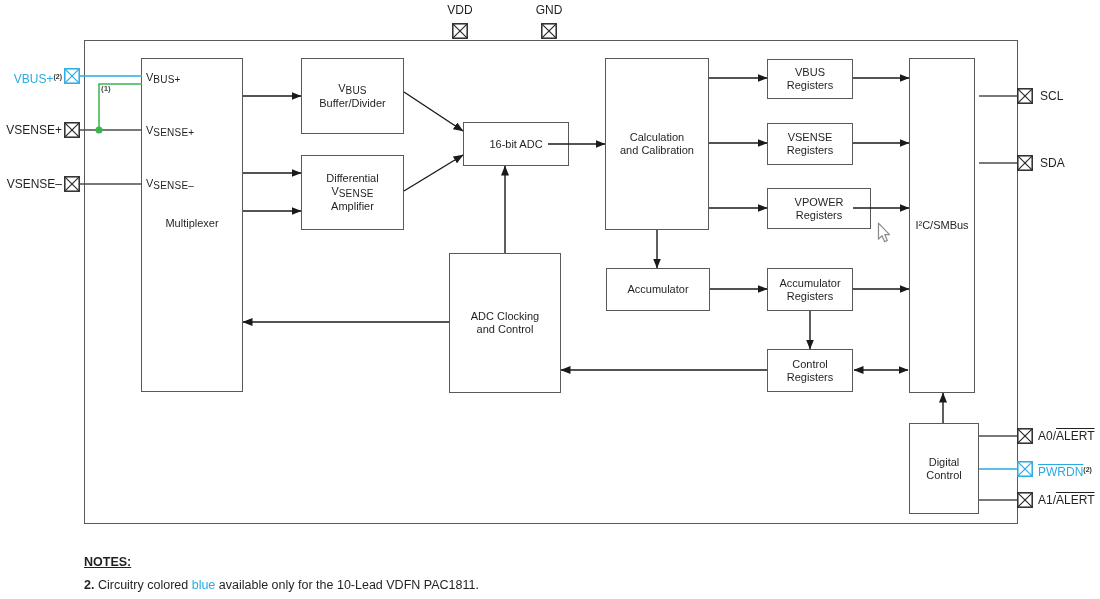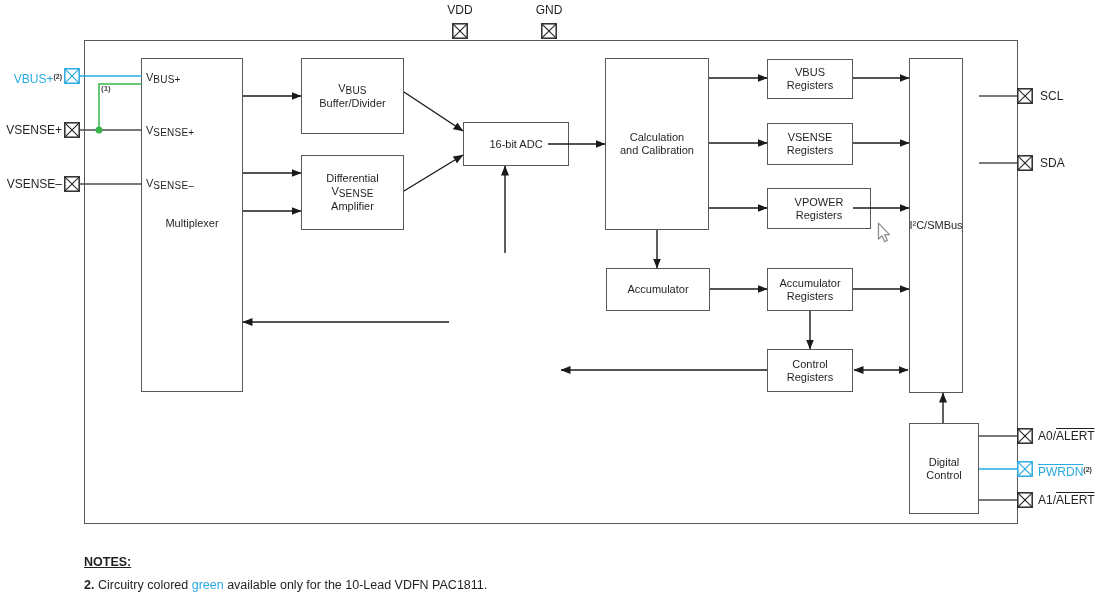--- a/index.html
+++ b/index.html
@@ -125,20 +125,24 @@
 
   <div class="block" style="left:463px;top:122px;width:106px;height:44px">
     <div class="ln">16-bit ADC</div>
   </div>
 
   <div class="block" style="left:605px;top:58px;width:104px;height:172px">
     <div class="ln">Calculation</div>
     <div class="ln">and Calibration</div>
   </div>
 
+  <div class="block" style="left:449px;top:253px;width:112px;height:140px">
+    <div class="ln">ADC Clocking</div>
+    <div class="ln">and Control</div>
+  </div>
 
   <div class="block" style="left:606px;top:268px;width:104px;height:43px">
     <div class="ln">Accumulator</div>
   </div>
 
   <div class="block" style="left:767px;top:59px;width:86px;height:40px">
     <div class="ln">VBUS</div>
     <div class="ln">Registers</div>
   </div>
 
@@ -155,21 +159,21 @@
   <div class="block" style="left:767px;top:268px;width:86px;height:43px">
     <div class="ln">Accumulator</div>
     <div class="ln">Registers</div>
   </div>
 
   <div class="block" style="left:767px;top:349px;width:86px;height:43px">
     <div class="ln">Control</div>
     <div class="ln">Registers</div>
   </div>
 
-  <div class="block" style="left:909px;top:58px;width:54px;height:335px">
+  <div class="block" style="left:909px;top:58px;width:66px;height:335px">
     <div class="ln">I²C/SMBus</div>
   </div>
 
   <div class="block" style="left:909px;top:423px;width:70px;height:91px">
     <div class="ln">Digital</div>
     <div class="ln">Control</div>
   </div>
 
   <div class="callout">(1)</div>
 
@@ -251,21 +255,21 @@
   <div class="pin-label lbl-left" style="top:124px">VSENSE+</div>
   <div class="pin-label lbl-left" style="top:178px">VSENSE–</div>
 
   <div class="pin-label" style="left:1040px;top:90px">SCL</div>
   <div class="pin-label" style="left:1040px;top:157px">SDA</div>
   <div class="pin-label" style="left:1038px;top:430px"><span>A0/</span><span class="ov">ALERT</span></div>
   <div class="pin-label cyan-text" style="left:1038px;top:463px"><span class="ov">PWRDN</span><sup class="note-ref">(2)</sup></div>
   <div class="pin-label" style="left:1038px;top:494px"><span>A1/</span><span class="ov">ALERT</span></div>
 
   <div class="notes-heading">NOTES:</div>
-  <div class="note" style="top:578px"><b>2.</b><span> Circuitry colored </span><span class="w-blue">green</span><span> available only for the 10-Lead VDFN PAC1811.</span></div>
+  <div class="note" style="top:578px"><b>2.</b><span> Circuitry colored </span><span class="w-blue">blue</span><span> available only for the 10-Lead VDFN PAC1811.</span></div>
 
   <div id="cursor">
     <svg width="14" height="21" viewBox="0 0 12 19">
         <path d="M1,1 L1,15.5 L4.2,12.4 L6.6,17.8 L9,16.7 L6.7,11.4 L11,11.4 Z" fill="#fff" stroke="#8a8a8a" stroke-width="1.1" stroke-linejoin="round"></path>
       </svg>
   </div>
 
 </div>
 
 </body></html>

